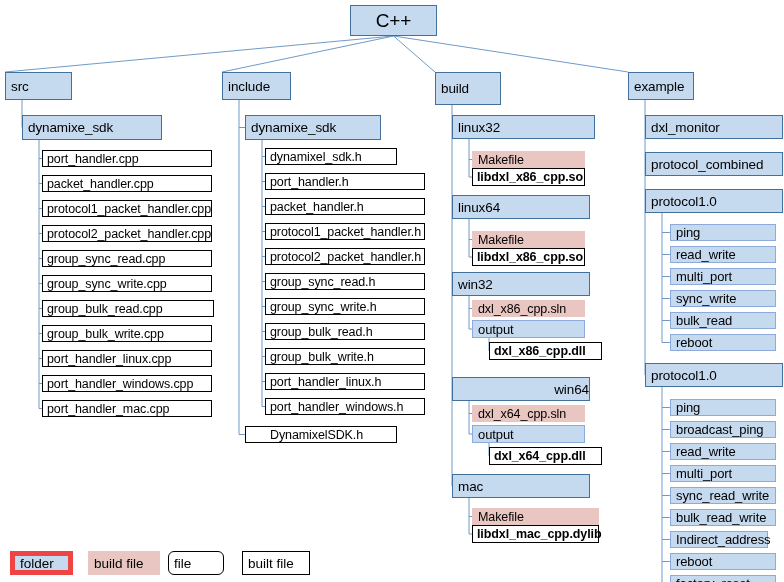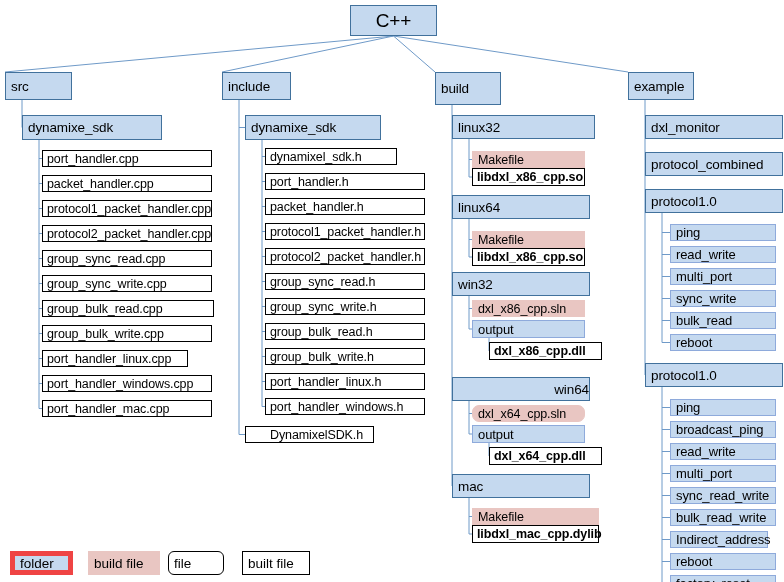--- a/index.html
+++ b/index.html
@@ -204,21 +204,21 @@
     </div>
     <div class="node n-file" style="left: 42px; top: 275px; width: 170px; height: 17px;">
       <span>group_sync_write.cpp</span>
     </div>
     <div class="node n-file" style="left: 42px; top: 300px; width: 172px; height: 17px;">
       <span>group_bulk_read.cpp</span>
     </div>
     <div class="node n-file" style="left: 42px; top: 325px; width: 170px; height: 17px;">
       <span>group_bulk_write.cpp</span>
     </div>
-    <div class="node n-file" style="left: 42px; top: 350px; width: 146px; height: 17px;">
+    <div class="node n-file" style="left: 42px; top: 350px; width: 170px; height: 17px;">
       <span>port_handler_linux.cpp</span>
     </div>
     <div class="node n-file" style="left: 42px; top: 375px; width: 170px; height: 17px;">
       <span>port_handler_windows.cpp</span>
     </div>
     <div class="node n-file" style="left: 42px; top: 400px; width: 170px; height: 17px;">
       <span>port_handler_mac.cpp</span>
     </div>
     <div class="node n-folder" style="left: 222px; top: 72px; width: 69px; height: 28px;">
       <span>include</span>
@@ -252,21 +252,21 @@
     </div>
     <div class="node n-file" style="left: 265px; top: 348px; width: 160px; height: 17px;">
       <span>group_bulk_write.h</span>
     </div>
     <div class="node n-file" style="left: 265px; top: 373px; width: 160px; height: 17px;">
       <span>port_handler_linux.h</span>
     </div>
     <div class="node n-file" style="left: 265px; top: 398px; width: 160px; height: 17px;">
       <span>port_handler_windows.h</span>
     </div>
-    <div class="node n-file" style="left: 245px; top: 426px; width: 129px; height: 17px; padding-left: 24px;">
+    <div class="node n-file" style="left: 245px; top: 426px; width: 152px; height: 17px; padding-left: 24px;">
       <span>DynamixelSDK.h</span>
     </div>
     <div class="node n-folder" style="left: 435px; top: 72px; width: 66px; height: 33px;">
       <span>build</span>
     </div>
     <div class="node n-folder" style="left: 452px; top: 115px; width: 143px; height: 24px;">
       <span>linux32</span>
     </div>
     <div class="node n-build" style="left: 472px; top: 151px; width: 113px; height: 17px;">
       <span>Makefile</span>
@@ -291,21 +291,21 @@
     </div>
     <div class="node n-folderlite" style="left: 472px; top: 320px; width: 113px; height: 18px;">
       <span>output</span>
     </div>
     <div class="node n-built" style="left: 489px; top: 342px; width: 113px; height: 18px;">
       <span>dxl_x86_cpp.dll</span>
     </div>
     <div class="node n-folder" style="left: 452px; top: 377px; width: 138px; height: 24px; justify-content: flex-end;">
       <span>win64</span>
     </div>
-    <div class="node n-build" style="left: 472px; top: 405px; width: 113px; height: 17px; border-radius: 7px;">
+    <div class="node n-build" style="left: 472px; top: 405px; width: 113px; height: 17px;">
       <span>dxl_x64_cpp.sln</span>
     </div>
     <div class="node n-folderlite" style="left: 472px; top: 425px; width: 113px; height: 18px;">
       <span>output</span>
     </div>
     <div class="node n-built" style="left: 489px; top: 447px; width: 113px; height: 18px;">
       <span>dxl_x64_cpp.dll</span>
     </div>
     <div class="node n-folder" style="left: 452px; top: 474px; width: 138px; height: 24px;">
       <span>mac</span>

